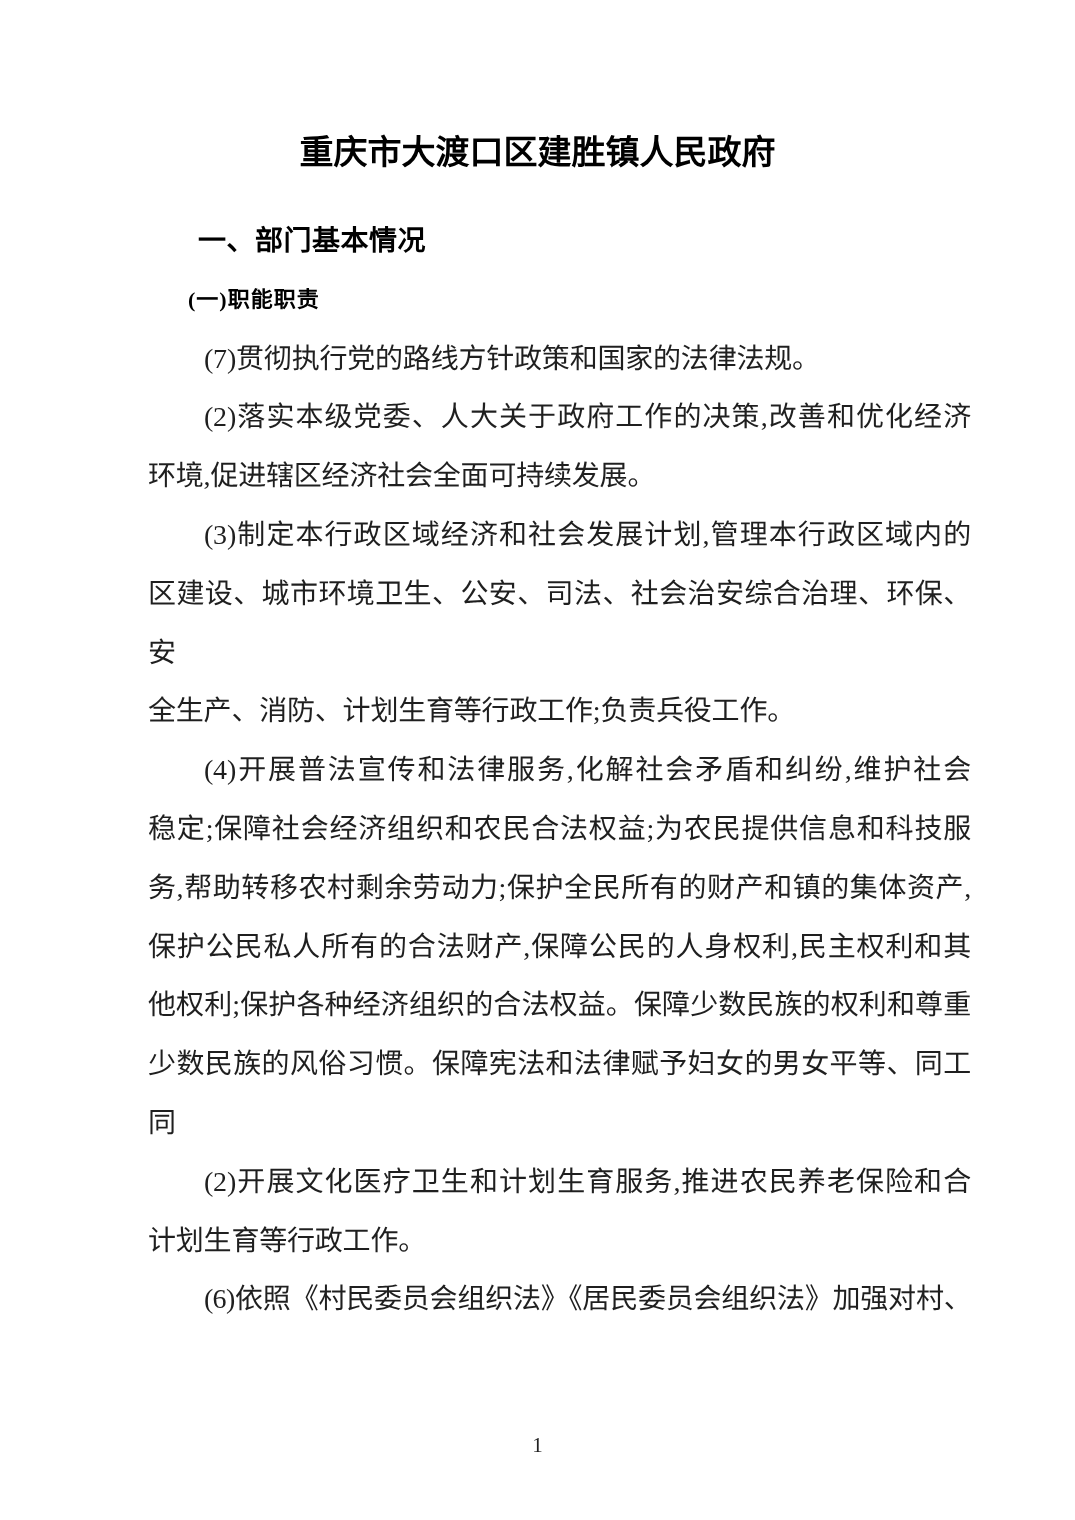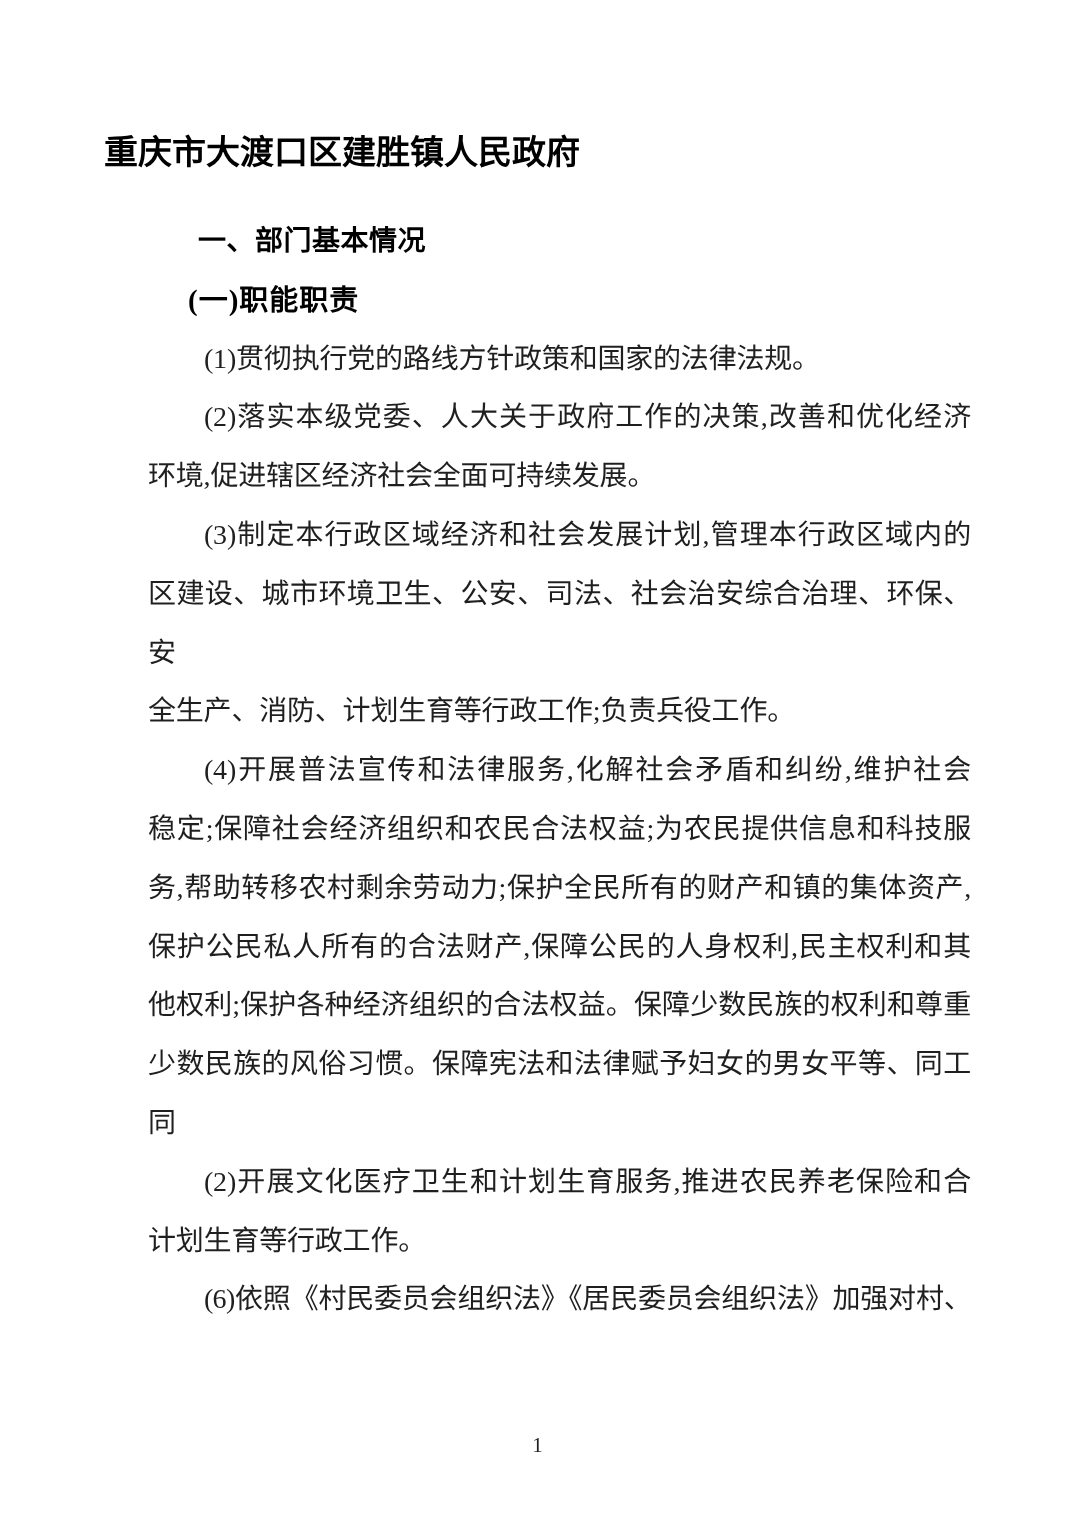--- a/index.html
+++ b/index.html
@@ -18,21 +18,21 @@
     padding: 125px 104px 0 104px;
     color: #1a1a1a;
   }
   
   .doc-title,
   .doc-subtitle {
     font-family: "Liberation Serif", "DejaVu Serif", serif;
     font-weight: bold;
     font-size: 34px;
     line-height: 56px;
-    text-align: left;
+    text-align: center;
     color: #000000;
     margin: 0;
   }
   .doc-subtitle { margin-top: 1px; }
 
   
   .content {
     margin-top: 31px;
   }
   .ln {
@@ -62,21 +62,21 @@
     font-family: "Liberation Sans", "DejaVu Sans", sans-serif;
     font-weight: bold;
     font-size: 28px;
     color: #000000;
     text-indent: 50px;
     letter-spacing: 0.5px;
   }
   .heading2 {
     font-family: "Liberation Serif", "DejaVu Serif", serif;
     font-weight: bold;
-    font-size: 29px;
+    font-size: 22px;
     color: #000000;
     text-indent: 40px;
     letter-spacing: 1px;
   }
 
   
   .page-footer {
     position: absolute;
     left: 0;
     right: 0;
@@ -92,21 +92,21 @@
 
 <div class="page">
 
   <h1 class="doc-title">重庆市大渡口区建胜镇人民政府</h1>
 
   <div class="content">
 
     <div class="ln heading1">一、部门基本情况</div>
     <div class="ln heading2">(一)职能职责</div>
 
-    <div class="ln ind">(1)贯彻执行党的路线方针政策和国家的法律法规。</div>
+    <div class="ln ind">(7)贯彻执行党的路线方针政策和国家的法律法规。</div>
 
     <div class="ln ind jl">(2)落实本级党委、人大关于政府工作的决策,改善和优化经济</div>
     <div class="ln">环境,促进辖区经济社会全面可持续发展。</div>
 
     <div class="ln ind jl">(3)制定本行政区域经济和社会发展计划,管理本行政区域内的</div>
     <div class="ln jl">区建设、城市环境卫生、公安、司法、社会治安综合治理、环保、安</div>
     <div class="ln">全生产、消防、计划生育等行政工作;负责兵役工作。</div>
 
     <div class="ln ind jl">(4)开展普法宣传和法律服务,化解社会矛盾和纠纷,维护社会</div>
     <div class="ln jl">稳定;保障社会经济组织和农民合法权益;为农民提供信息和科技服</div>

